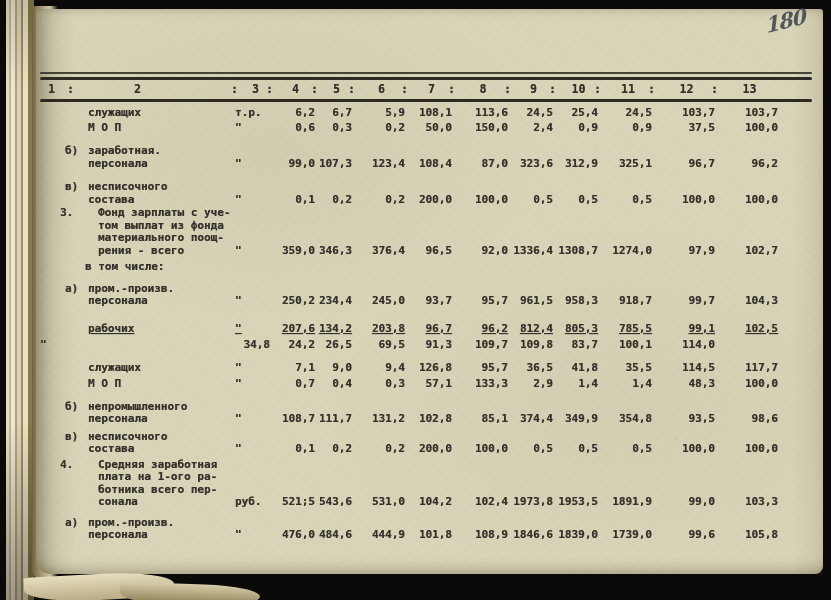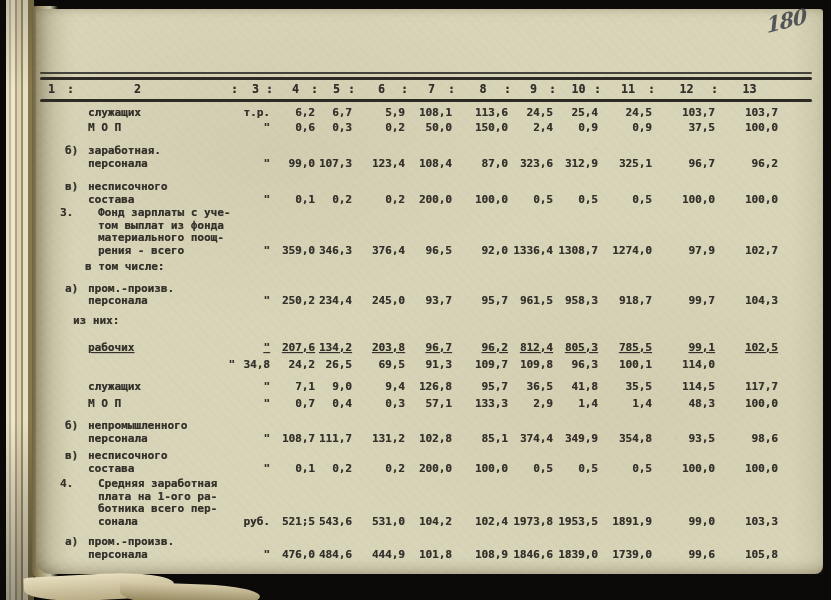--- a/index.html
+++ b/index.html
@@ -92,21 +92,21 @@
   }
   .trow{display:grid;}
   .cell{min-height:12.5px;}
   .lab{position:relative;}
   .rnum{position:absolute;}
   .t-section .rnum{left:20px;}  .t-section .llines{margin-left:58px;}
   .t-letter  .rnum{left:25px;}  .t-letter  .llines{margin-left:48px;}
   .t-item    .llines{margin-left:48px;}
   .t-note    .llines{margin-left:45px;}
   .t-note2   .llines{margin-left:33px;}
-  .unit{text-align:right;align-self:end;}
+  .unit{text-align:left;align-self:end;}
   .val{text-align:right;align-self:end;white-space:nowrap;}
 </style>
 </head>
 <body>
 
 <div class="edge-pages"></div>
 <div class="gutter-shadow"></div>
 
 <div class="document-page">
   <div class="page-texture"></div>
@@ -254,27 +254,20 @@
         <div class="cell val">234,4</div>
         <div class="cell val">245,0</div>
         <div class="cell val">93,7</div>
         <div class="cell val">95,7</div>
         <div class="cell val">961,5</div>
         <div class="cell val">958,3</div>
         <div class="cell val">918,7</div>
         <div class="cell val">99,7</div>
         <div class="cell val">104,3</div>
       </div>
-      <div class="trow t-note2" style="grid-template-columns: 195px 35px 45px 37px 53px 47px 56px 45px 45px 54px 63px 63px; margin-top: 7px;">
-        <div class="cell lab" style="grid-column: 1 / -1;">
-          <div class="llines">
-            <div>из них:</div>
-          </div>
-        </div>
-      </div>
       <div class="trow t-item" style="grid-template-columns: 195px 35px 45px 37px 53px 47px 56px 45px 45px 54px 63px 63px; margin-top: 15px; text-decoration: underline;">
         <div class="cell lab">
           <div class="llines">
             <div>рабочих</div>
           </div>
         </div>
         <div class="cell unit">"</div>
         <div class="cell val">207,6</div>
         <div class="cell val">134,2</div>
         <div class="cell val">203,8</div>
@@ -288,21 +281,21 @@
       </div>
       <div class="trow t-item" style="grid-template-columns: 195px 35px 45px 37px 53px 47px 56px 45px 45px 54px 63px 63px; margin-top: 4px;">
         <div class="cell unit">"</div>
         <div class="cell val">34,8</div>
         <div class="cell val">24,2</div>
         <div class="cell val">26,5</div>
         <div class="cell val">69,5</div>
         <div class="cell val">91,3</div>
         <div class="cell val">109,7</div>
         <div class="cell val">109,8</div>
-        <div class="cell val">96,3</div>
+        <div class="cell val">83,7</div>
         <div class="cell val">100,1</div>
         <div class="cell val">114,0</div>
       </div>
       <div class="trow t-item" style="grid-template-columns: 195px 35px 45px 37px 53px 47px 56px 45px 45px 54px 63px 63px; margin-top: 10px;">
         <div class="cell lab">
           <div class="llines">
             <div>служащих</div>
           </div>
         </div>
         <div class="cell unit">"</div>

